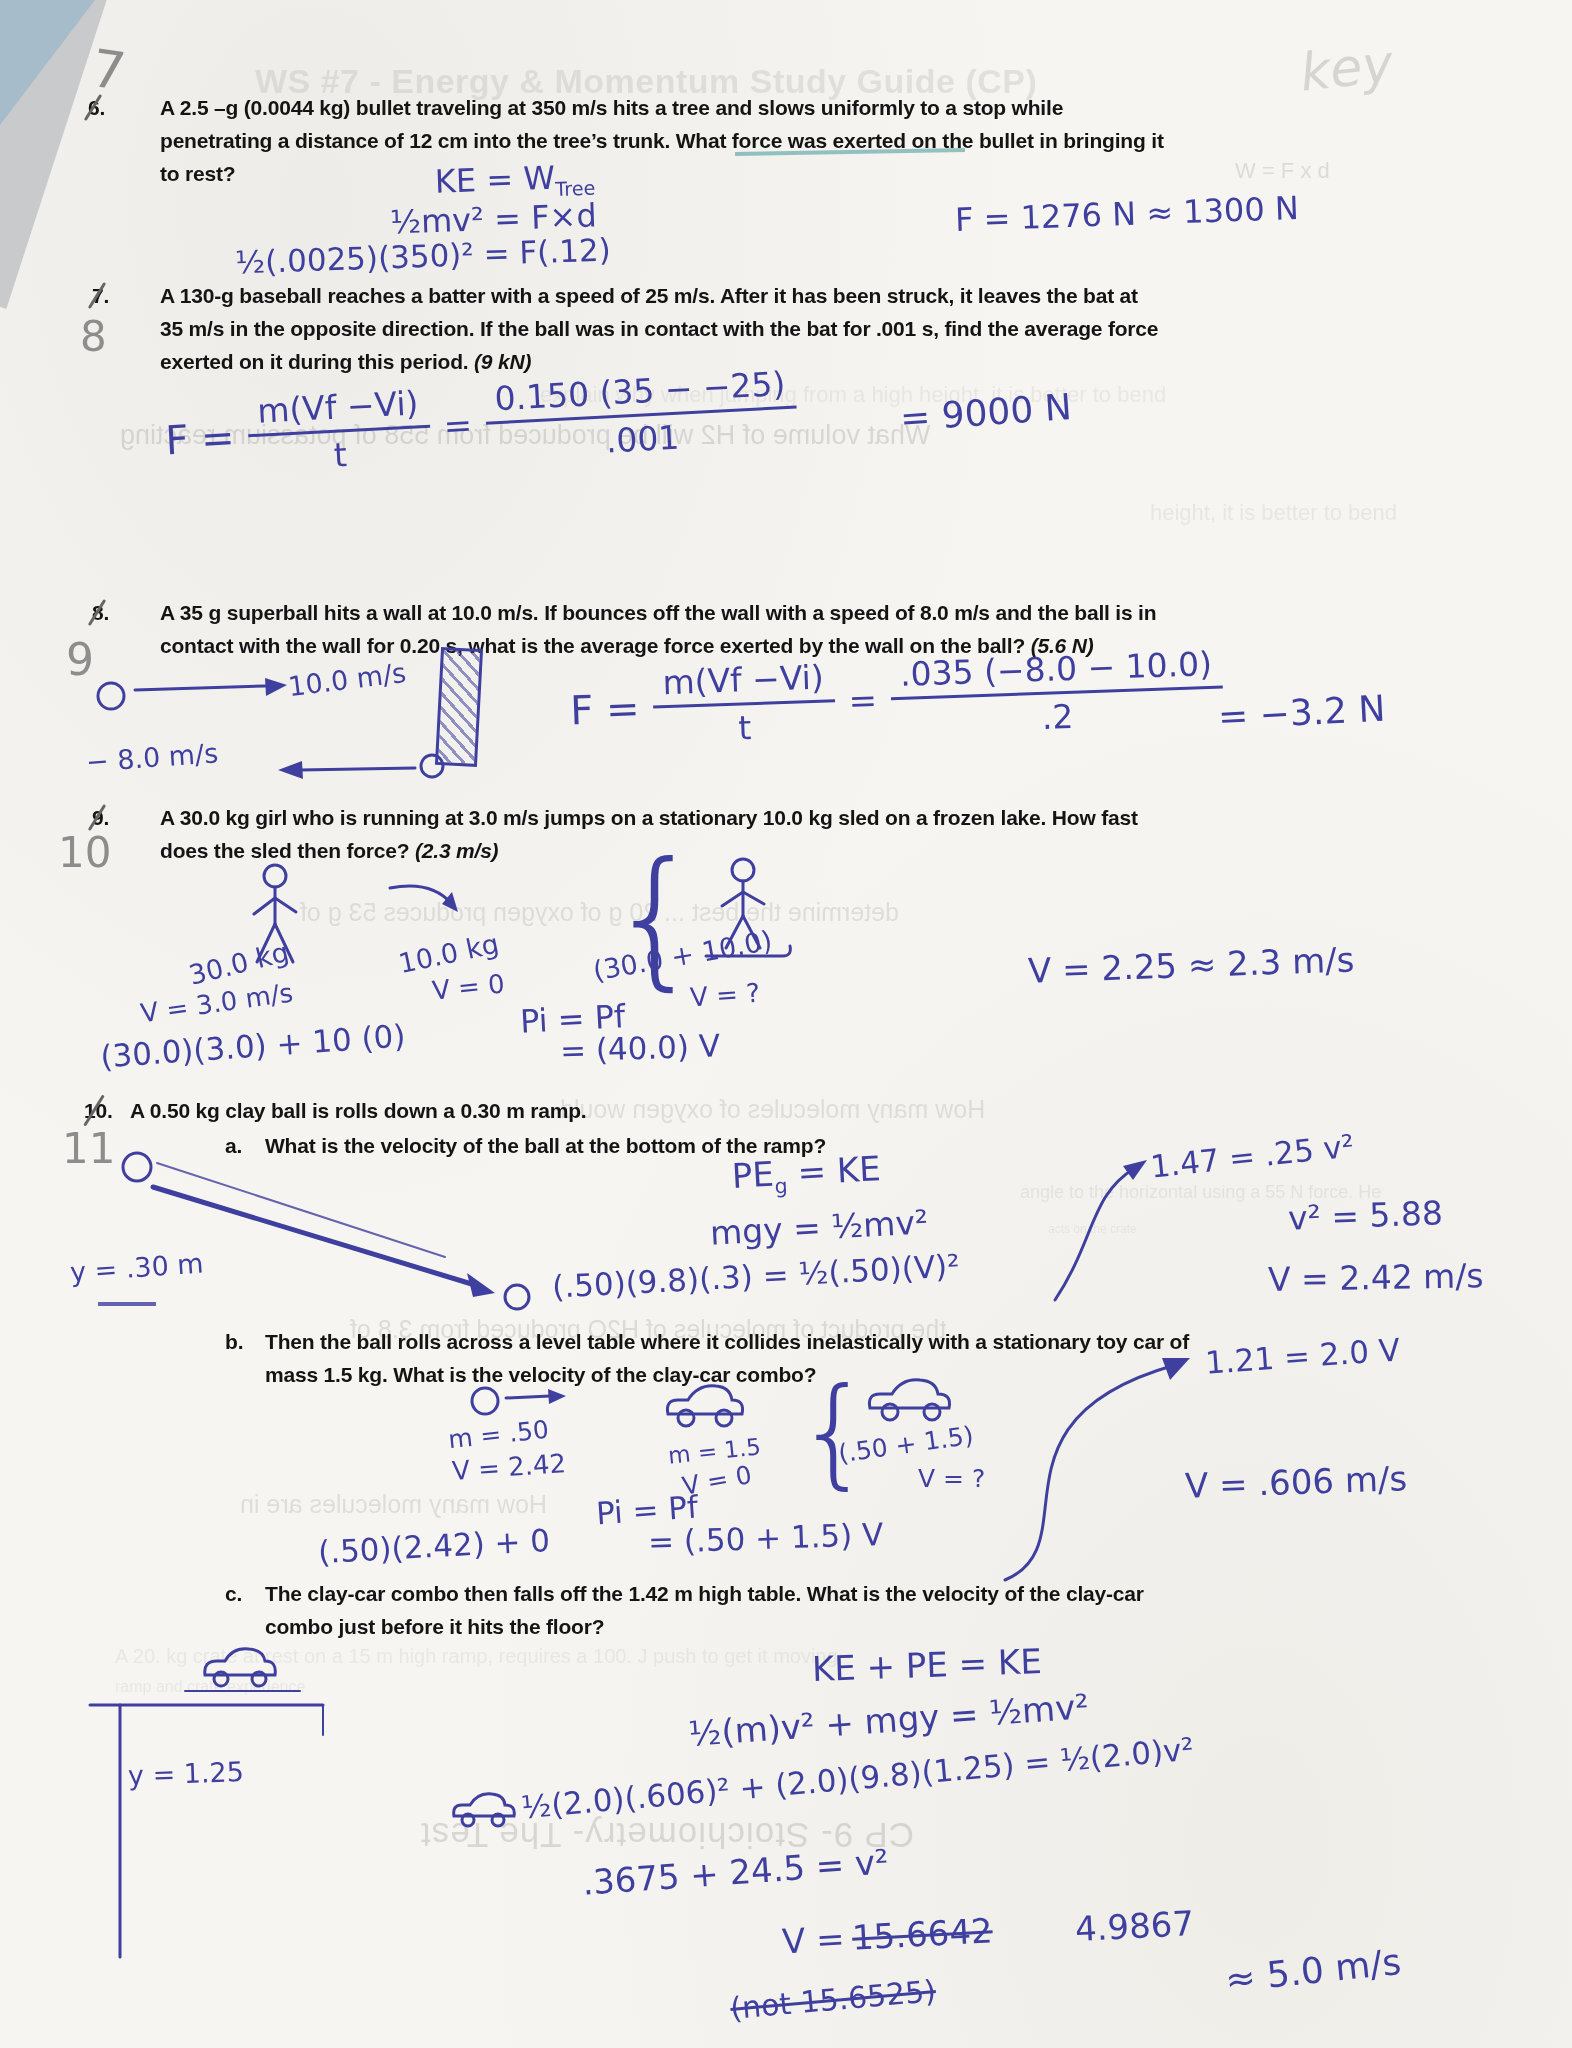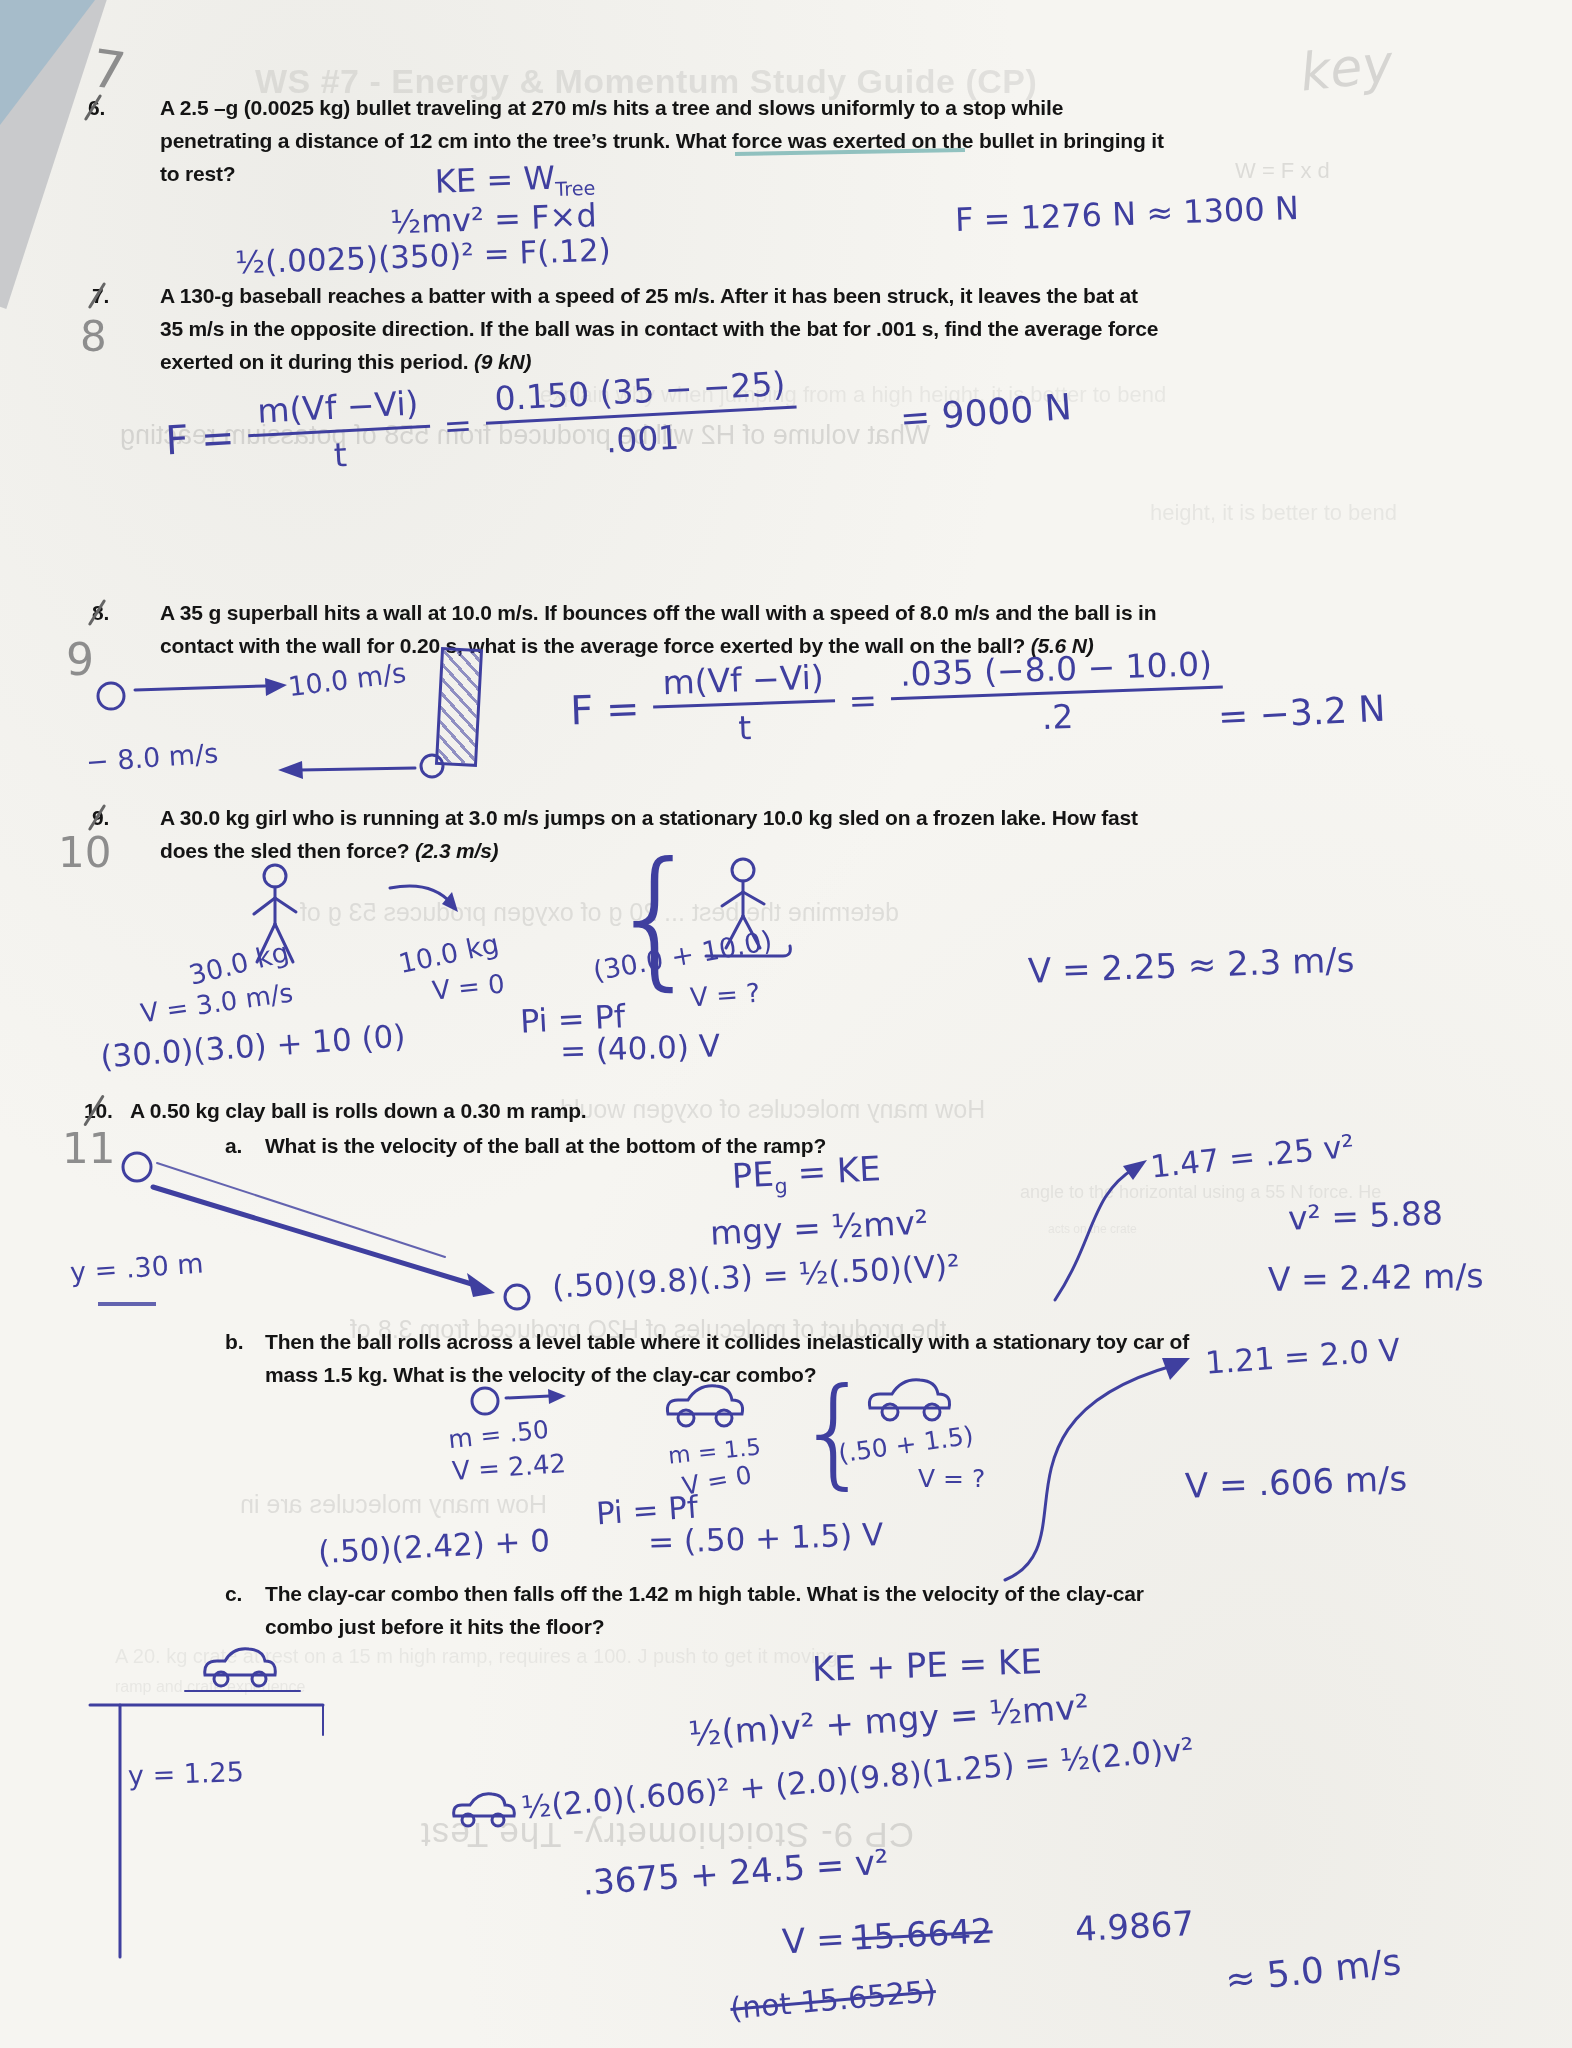--- a/index.html
+++ b/index.html
@@ -50,21 +50,21 @@
 <div class="abs ghost rot180" style="left:420px;top:1815px;font-size:35px;opacity:.32;letter-spacing:1px;">CP 9- Stoichiometry- The Test</div>
 <div class="abs ghost" style="left:115px;top:1645px;font-size:20px;opacity:.15;">A 20. kg crate at rest on a 15 m high ramp, requires a 100. J push to get it moving</div>
 <div class="abs ghost" style="left:115px;top:1678px;font-size:16px;opacity:.15;">ramp and crate experience</div>
 
 <div class="abs ghost" style="left:255px;top:62px;font-size:34px;font-weight:bold;opacity:.22;letter-spacing:.5px;">WS #7 - Energy &amp; Momentum Study Guide (CP)</div>
 <div class="abs pencil" style="left:1300px;top:38px;font-size:52px;opacity:.3;transform:rotate(-6deg);font-style:italic;">key</div>
 <div class="abs pencil" style="left:92px;top:40px;font-size:52px;transform:rotate(8deg);">7</div>
 
 <div class="abs printed" style="left:88px;top:96px;">6.</div>
 <div class="slash" style="left:78px;top:106px;"></div>
-<div class="abs printed" style="left:160px;top:96px;">A 2.5 –g (0.0025 kg) bullet traveling at 270 m/s hits a tree and slows uniformly to a stop while</div>
+<div class="abs printed" style="left:160px;top:96px;">A 2.5 –g (0.0044 kg) bullet traveling at 350 m/s hits a tree and slows uniformly to a stop while</div>
 <div class="abs printed" style="left:160px;top:129px;">penetrating a distance of 12 cm into the tree’s trunk. What force was exerted on the bullet in bringing it</div>
 <div class="abs printed" style="left:160px;top:162px;">to rest?</div>
 <div class="abs" style="left:735px;top:150px;width:230px;height:4px;background:#2e8f8f;opacity:.5;transform:rotate(-1deg);"></div>
 
 <div class="abs hw" style="left:435px;top:160px;font-size:32px;transform:rotate(-2deg);">
   <span>KE = W</span><span class="subsm">Tree</span>
 </div>
 <div class="abs hw" style="left:390px;top:200px;font-size:32px;transform:rotate(-2deg);">½mv² = F×d</div>
 <div class="abs hw" style="left:955px;top:195px;font-size:32px;transform:rotate(-2deg);">F = 1276 N   ≈ 1300 N</div>
 <div class="abs hw" style="left:235px;top:238px;font-size:31px;transform:rotate(-2deg);">½(.0025)(350)² = F(.12)</div>

